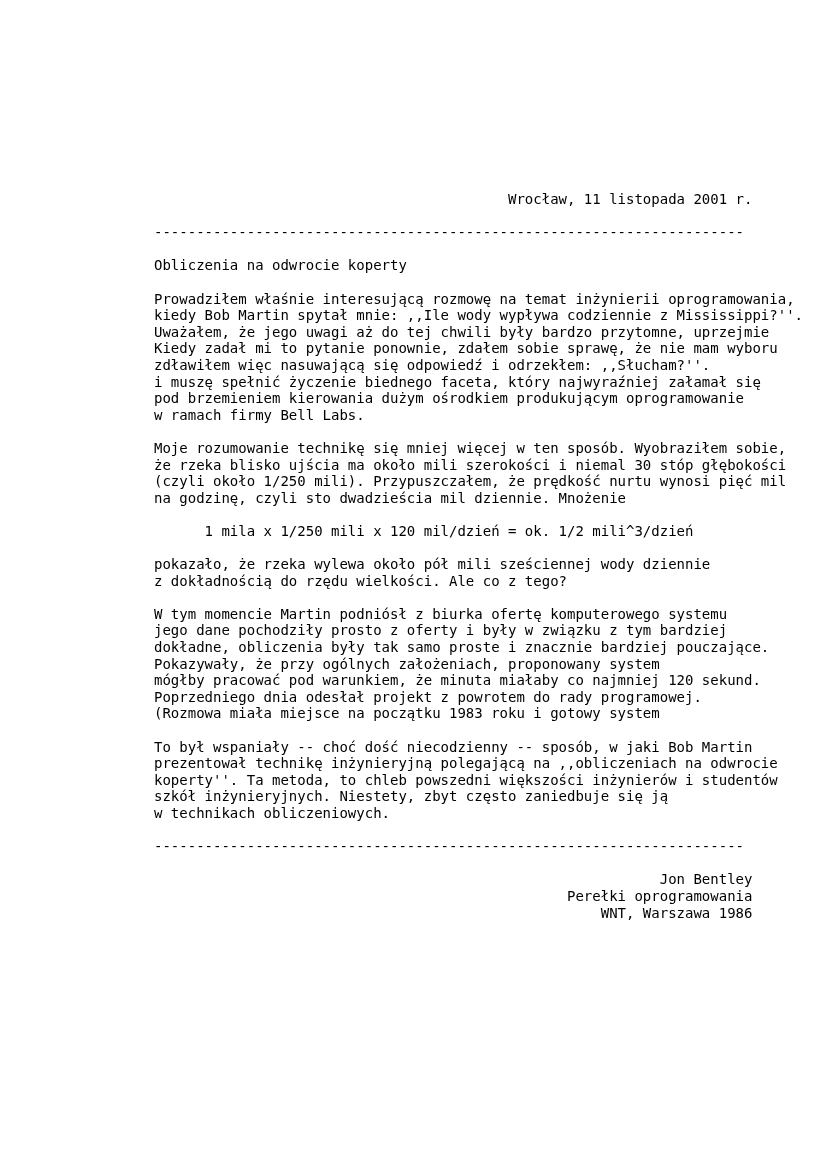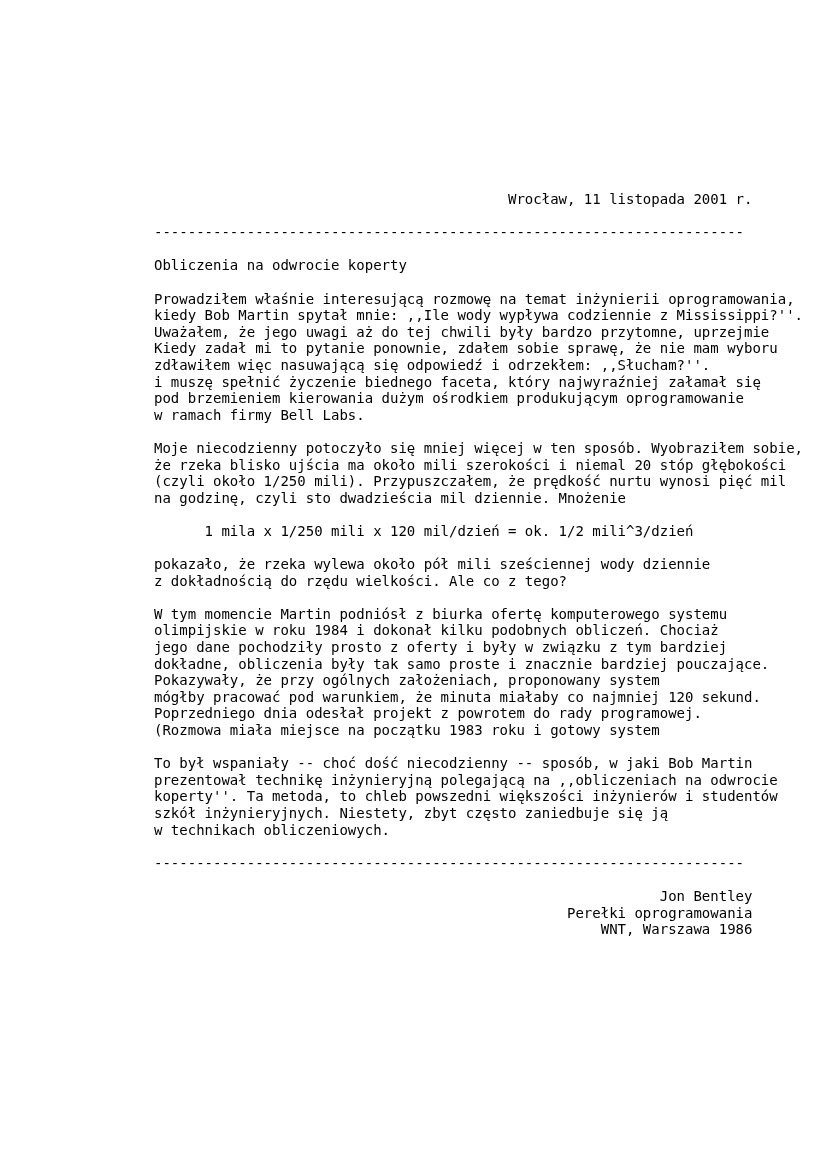--- a/index.html
+++ b/index.html
@@ -51,32 +51,31 @@
       <div class="line"></div>
       <div class="line">Prowadziłem właśnie interesującą rozmowę na temat inżynierii oprogramowania,</div>
       <div class="line">kiedy Bob Martin spytał mnie: ,,Ile wody wypływa codziennie z Mississippi?''.</div>
       <div class="line">Uważałem, że jego uwagi aż do tej chwili były bardzo przytomne, uprzejmie</div>
       <div class="line">Kiedy zadał mi to pytanie ponownie, zdałem sobie sprawę, że nie mam wyboru</div>
       <div class="line">zdławiłem więc nasuwającą się odpowiedź i odrzekłem: ,,Słucham?''.</div>
       <div class="line">i muszę spełnić życzenie biednego faceta, który najwyraźniej załamał się</div>
       <div class="line">pod brzemieniem kierowania dużym ośrodkiem produkującym oprogramowanie</div>
       <div class="line">w ramach firmy Bell Labs.</div>
       <div class="line"></div>
-      <div class="line">Moje niecodzienny potoczyło się mniej więcej w ten sposób. Wyobraziłem sobie,</div>
-      <div class="line">że rzeka blisko ujścia ma około mili szerokości i niemal 20 stóp głębokości</div>
+      <div class="line">Moje rozumowanie technikę się mniej więcej w ten sposób. Wyobraziłem sobie,</div>
+      <div class="line">że rzeka blisko ujścia ma około mili szerokości i niemal 30 stóp głębokości</div>
       <div class="line">(czyli około 1/250 mili). Przypuszczałem, że prędkość nurtu wynosi pięć mil</div>
       <div class="line">na godzinę, czyli sto dwadzieścia mil dziennie. Mnożenie</div>
       <div class="line"></div>
       <div class="line">      1 mila x 1/250 mili x 120 mil/dzień = ok. 1/2 mili^3/dzień</div>
       <div class="line"></div>
       <div class="line">pokazało, że rzeka wylewa około pół mili sześciennej wody dziennie</div>
       <div class="line">z dokładnością do rzędu wielkości. Ale co z tego?</div>
       <div class="line"></div>
       <div class="line">W tym momencie Martin podniósł z biurka ofertę komputerowego systemu</div>
-      <div class="line">olimpijskie w roku 1984 i dokonał kilku podobnych obliczeń. Chociaż</div>
       <div class="line">jego dane pochodziły prosto z oferty i były w związku z tym bardziej</div>
       <div class="line">dokładne, obliczenia były tak samo proste i znacznie bardziej pouczające.</div>
       <div class="line">Pokazywały, że przy ogólnych założeniach, proponowany system</div>
       <div class="line">mógłby pracować pod warunkiem, że minuta miałaby co najmniej 120 sekund.</div>
       <div class="line">Poprzedniego dnia odesłał projekt z powrotem do rady programowej.</div>
       <div class="line">(Rozmowa miała miejsce na początku 1983 roku i gotowy system</div>
       <div class="line"></div>
       <div class="line">To był wspaniały -- choć dość niecodzienny -- sposób, w jaki Bob Martin</div>
       <div class="line">prezentował technikę inżynieryjną polegającą na ,,obliczeniach na odwrocie</div>
       <div class="line">koperty''. Ta metoda, to chleb powszedni większości inżynierów i studentów</div>

